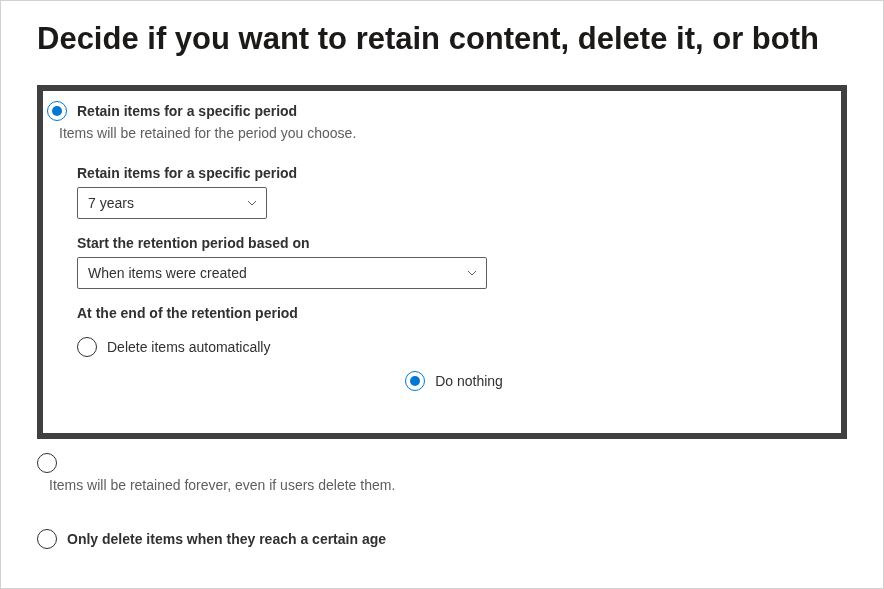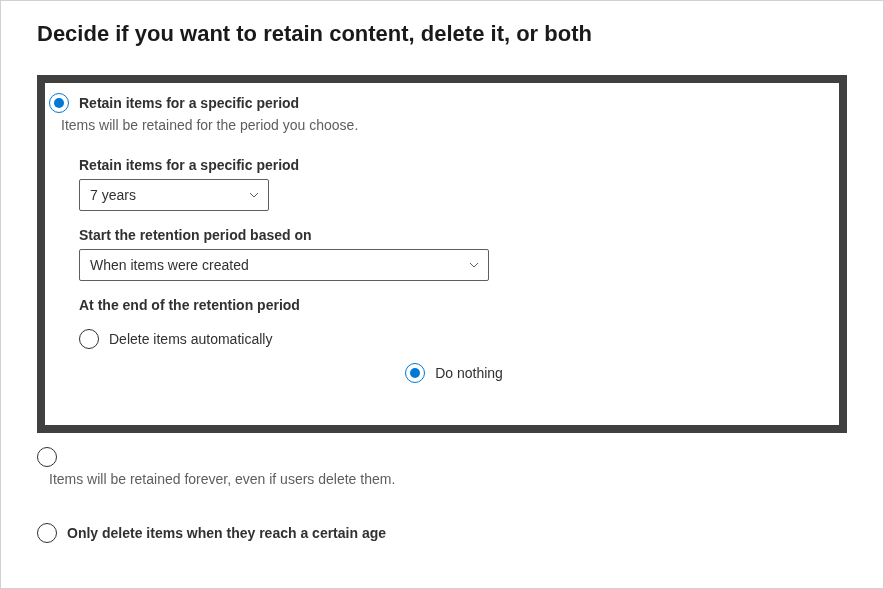--- a/index.html
+++ b/index.html
@@ -10,27 +10,27 @@
     body {
       font-family: "Segoe UI", -apple-system, BlinkMacSystemFont, sans-serif;
       background: #ffffff;
       color: #323130;
       width: 884px;
       height: 589px;
       border: 1px solid #d1d1d1;
       padding: 20px 36px 20px 36px;
     }
     .page-title {
-      font-size: 22px;
+      font-size: 31px;
       font-weight: 700;
       color: #1b1a19;
       margin-bottom: 28px;
     }
     .highlighted-section {
-      border: 8px solid #404040;
+      border: 6px solid #404040;
       padding: 10px 10px 18px 4px;
       margin-bottom: 14px;
     }
     .option-group {
       margin-bottom: 24px;
     }
     .option-row {
       display: flex;
       align-items: center;
       gap: 10px;

